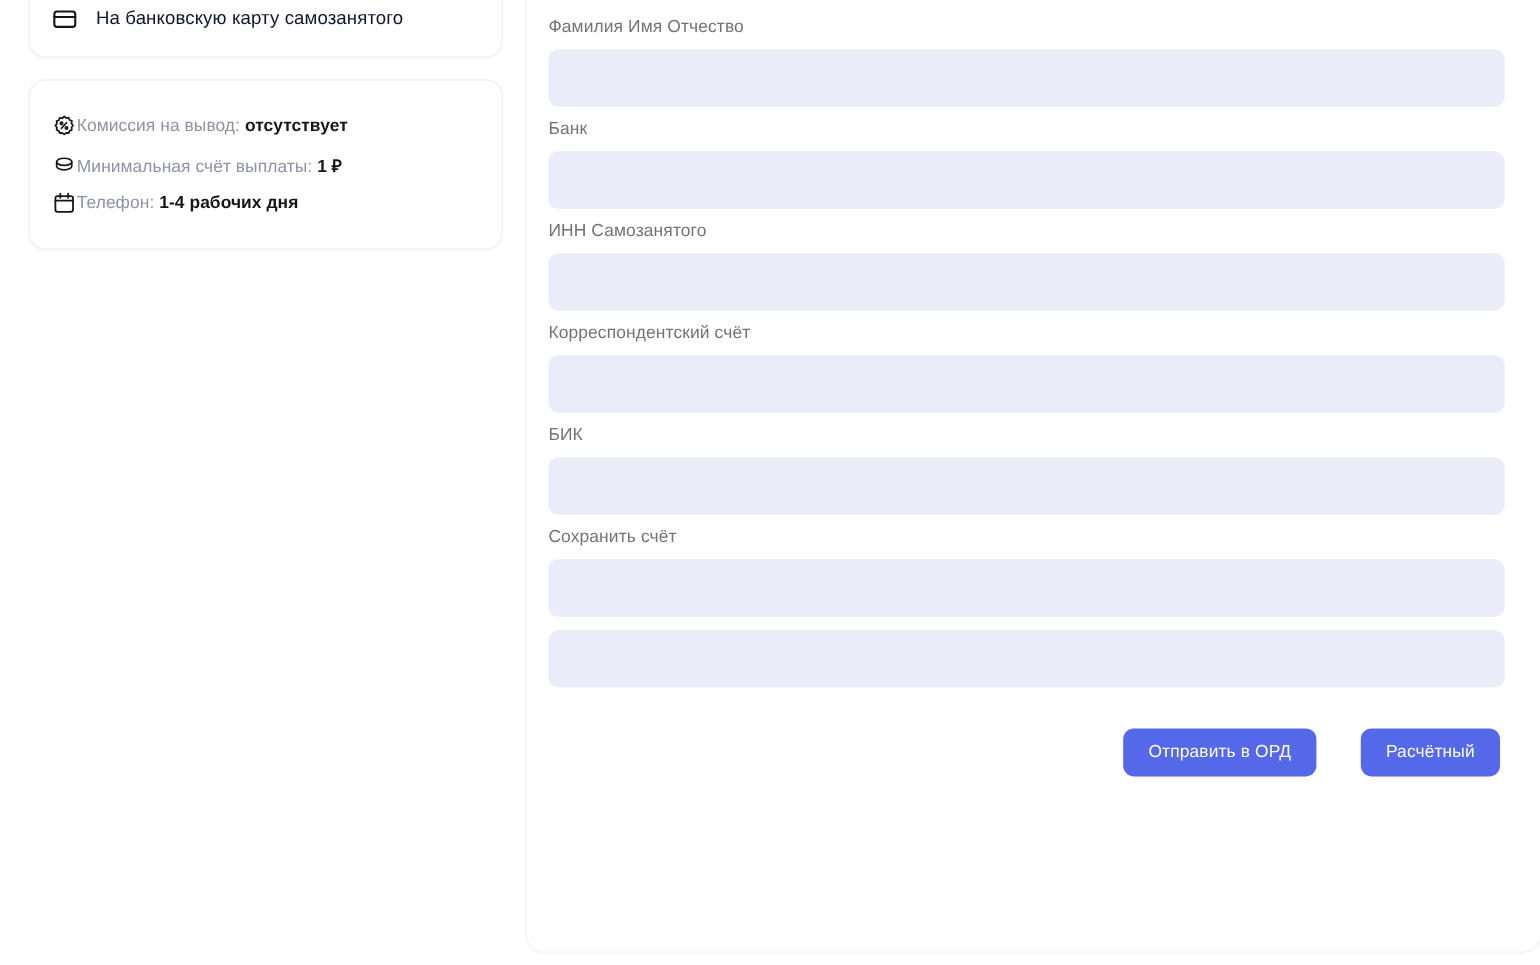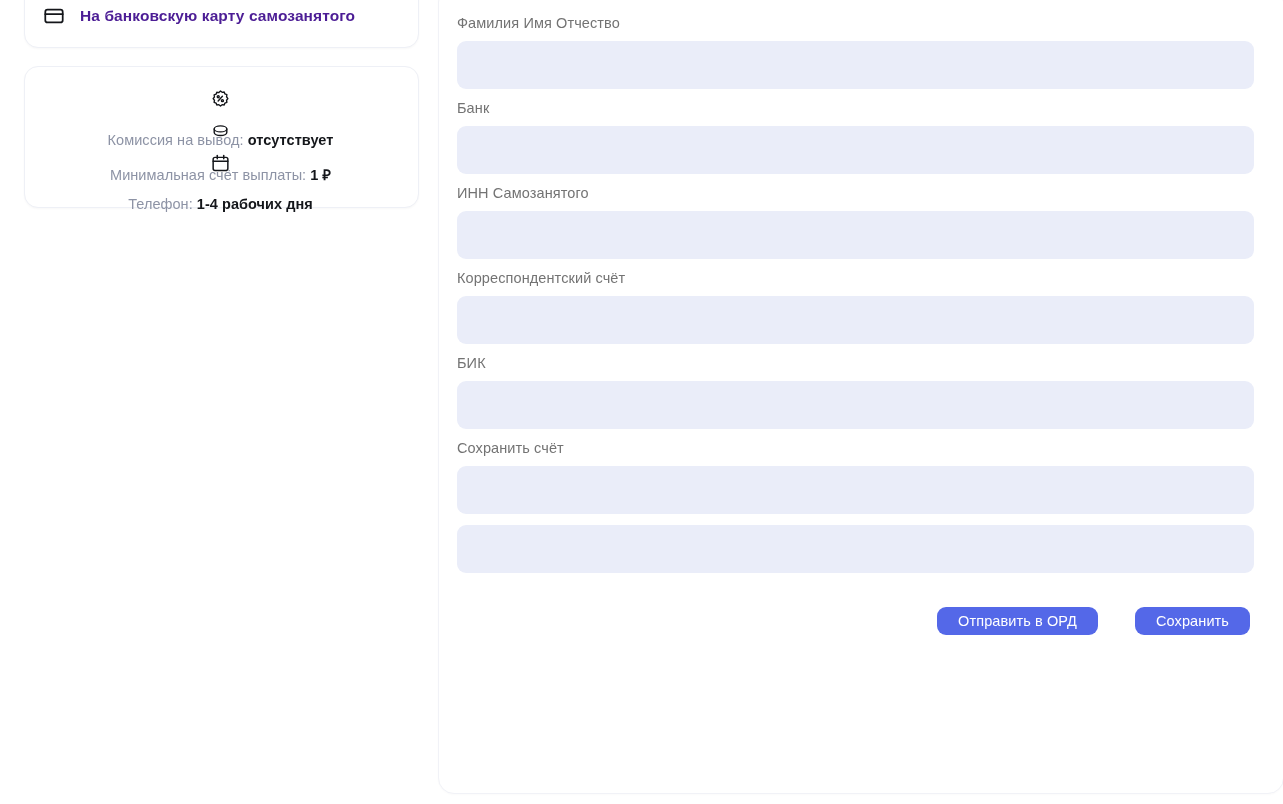--- a/index.html
+++ b/index.html
@@ -36,39 +36,38 @@
     box-shadow: 0 1px 2px rgba(16,24,40,0.03);
     height: 64px;
     display: flex;
     align-items: center;
     padding: 0 20px 0 18px;
     gap: 15px;
     margin-bottom: 18px;
   }
   .method-card .label {
     font-size: 15.5px;
-    color: #4c1d95;
-    font-weight: 700;
+    color: #0f172a;
+    font-weight: 400;
     letter-spacing: 0.1px;
     white-space: nowrap;
   }
 
   .info-card {
     background: #ffffff;
     border: 1px solid #eef0f6;
     border-radius: 14px;
     box-shadow: 0 1px 2px rgba(16,24,40,0.03);
     padding: 22px 20px 22px 18px;
   }
   .info-row {
     display: flex;
     align-items: center;
-    gap: 22px;
+    gap: 0;
     height: 32px;
-    flex-direction: column;
   }
   .info-text {
     font-size: 14.5px;
     color: #8d93a5;
     white-space: nowrap;
     letter-spacing: 0.05px;
   }
   .info-text b {
     color: #14161a;
     font-weight: 700;
@@ -119,21 +118,21 @@
     justify-content: flex-end;
     gap: 37px;
     margin-top: 34px;
     padding-right: 1px;
   }
   .btn {
     background: #5468e8;
     color: #ffffff;
     border: none;
     border-radius: 9px;
-    height: 28px;
+    height: 40px;
     padding: 0 21px;
     font-size: 14.5px;
     font-family: "Liberation Sans", sans-serif;
     cursor: pointer;
     letter-spacing: 0.1px;
     white-space: nowrap;
   }
 </style>
 </head>
 <body>
@@ -231,18 +230,18 @@
       <label class="field-label">Сохранить счёт</label>
       <input class="field-input" type="text" placeholder="" style="">
     </div>
 
     <div class="field">
       <input class="field-input" type="text" placeholder="" style="">
     </div>
 
     <div class="actions">
       <button class="btn">Отправить в ОРД</button>
-      <button class="btn">Сохранить</button>
+      <button class="btn">Расчётный</button>
     </div>
 
   </div>
 
 </div>
 
 </body></html>

